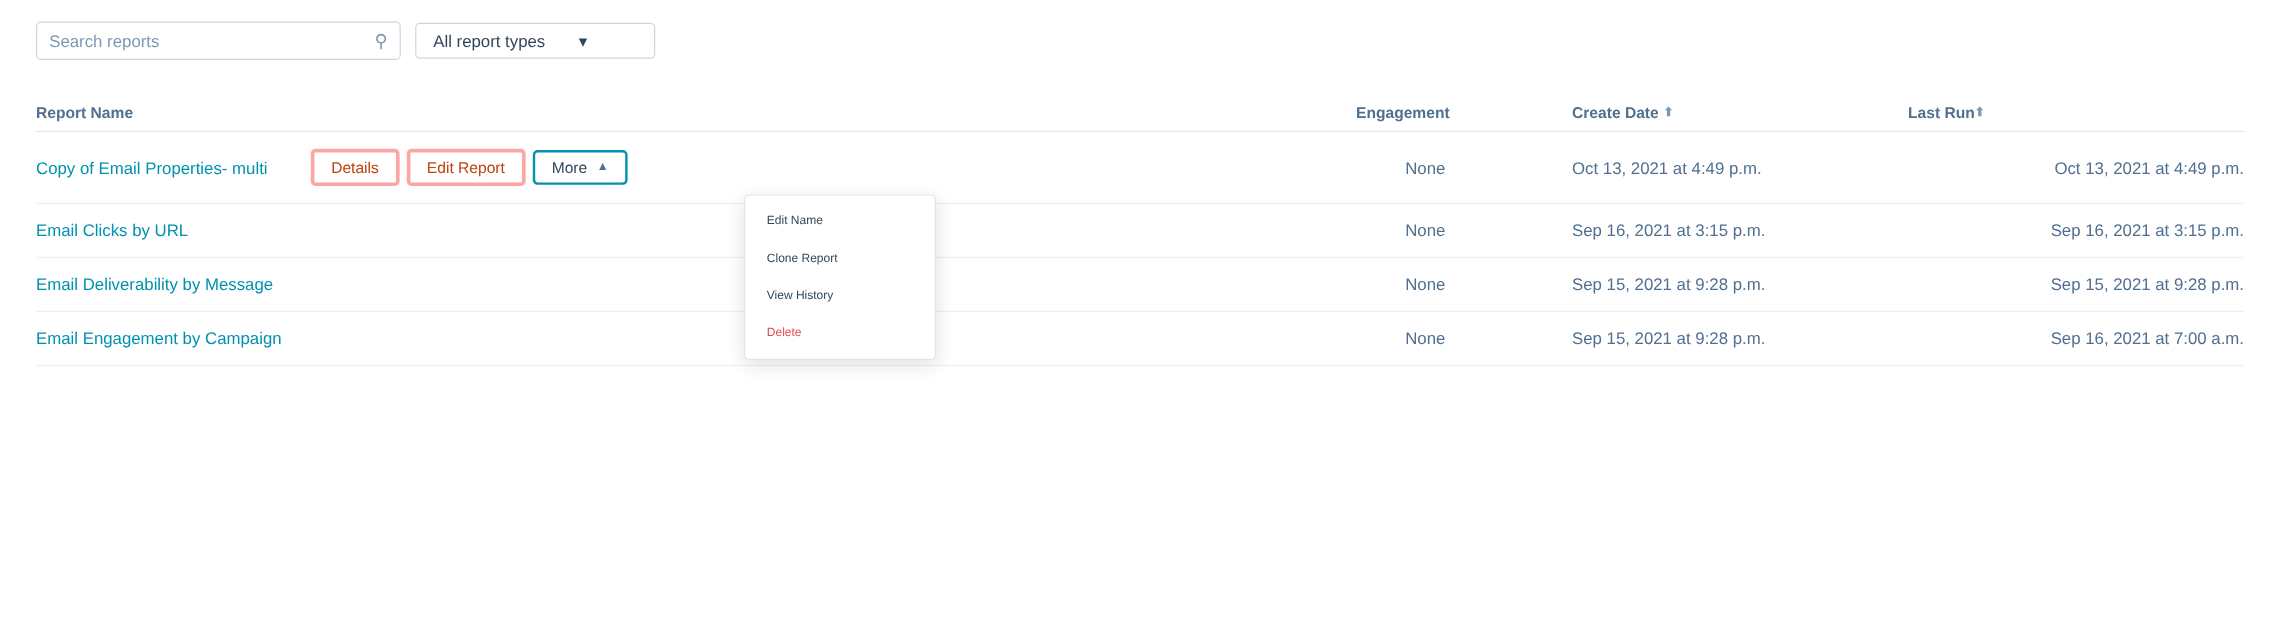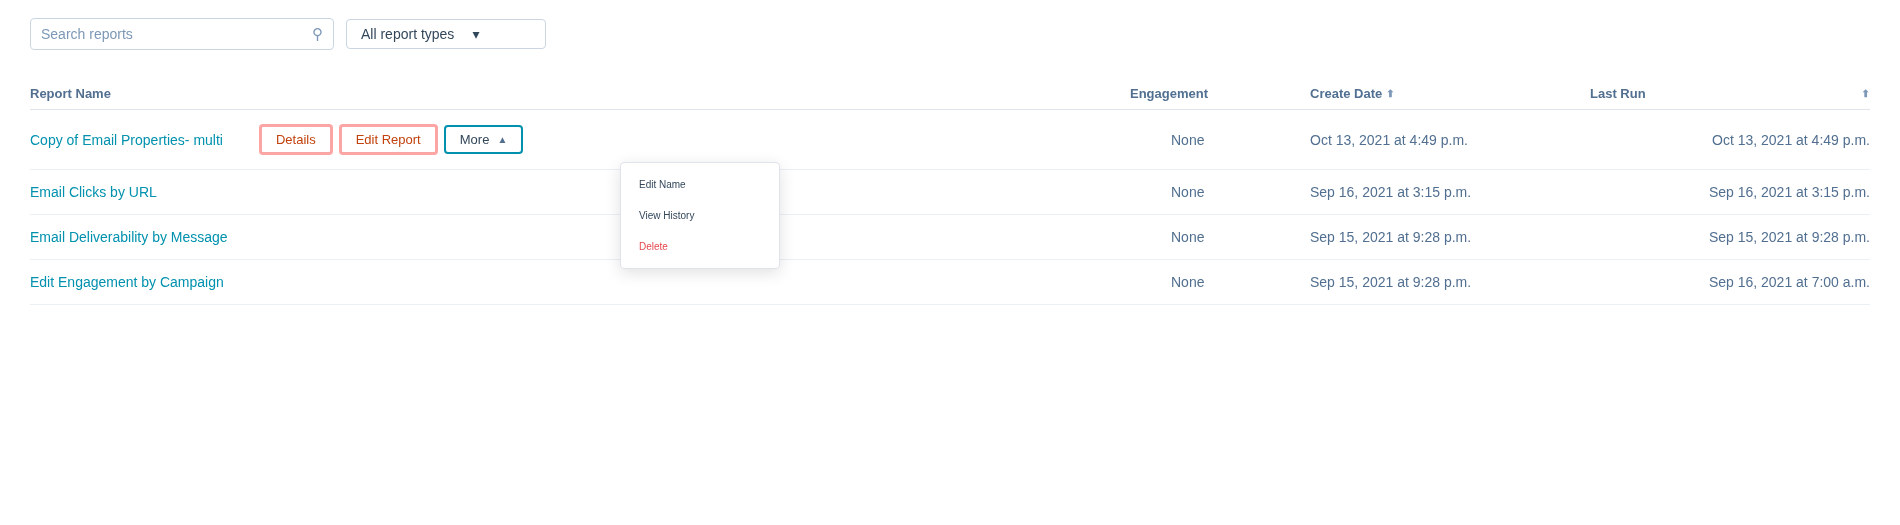--- a/index.html
+++ b/index.html
@@ -44,21 +44,21 @@
       font-size: 15px;
       margin-left: 4px;
     }
     .dropdown-select {
       display: flex;
       border: 1px solid #cbd6e2;
       border-radius: 4px;
       padding: 6px 14px;
       background: #fff;
       cursor: pointer;
-      gap: 18px;
+      gap: 28px;
       min-width: 200px;
     }
     .dropdown-select span {
       color: #33475b;
       font-size: 14px;
     }
     .dropdown-chevron {
       color: #516f90;
       font-size: 11px;
     }
@@ -70,21 +70,21 @@
       grid-template-columns: 1fr 180px 280px 280px;
       padding: 8px 0;
       border-bottom: 1px solid #dfe3eb;
       color: #516f90;
       font-size: 13px;
       font-weight: 600;
       margin-bottom: 0;
     }
     .col-scheduled { text-align: left; }
     .col-create-date { text-align: left; display: flex; align-items: center; gap: 4px; }
-    .col-last-run { text-align: right; display: flex; align-items: center; justify-content: space-between; gap: 0; }
+    .col-last-run { text-align: right; display: flex; align-items: center; justify-content: flex-start; gap: 0; }
     .sort-arrow { color: #7c98b6; font-size: 10px; }
     .table-row {
       display: grid;
       grid-template-columns: 1fr 180px 280px 280px;
       padding: 14px 0;
       border-bottom: 1px solid #eaf0f6;
       align-items: center;
       position: relative;
     }
     .row-name {
@@ -207,20 +207,21 @@
           <button class="btn-action">Details</button>
           <button class="btn-action">Edit Report</button>
           <button class="btn-more">
             <span>More</span>
             <span class="btn-more-chevron">▲</span>
           </button>
         </div>
 
         <div class="dropdown-menu">
           <span class="dropdown-menu-item">Edit Name</span>
+          <span class="dropdown-menu-item">Clone Report</span>
           <span class="dropdown-menu-item">View History</span>
           <span class="dropdown-menu-item delete">Delete</span>
         </div>
       </div>
       <div class="col-scheduled-val">None</div>
       <div class="col-date-val">Oct 13, 2021 at 4:49 p.m.</div>
       <div class="col-lastrun-val">Oct 13, 2021 at 4:49 p.m.</div>
     </div>
 
     <div class="table-row">
@@ -236,20 +237,20 @@
       <div class="row-name">
         <a class="report-link">Email Deliverability by Message</a>
       </div>
       <div class="col-scheduled-val">None</div>
       <div class="col-date-val">Sep 15, 2021 at 9:28 p.m.</div>
       <div class="col-lastrun-val">Sep 15, 2021 at 9:28 p.m.</div>
     </div>
 
     <div class="table-row">
       <div class="row-name">
-        <a class="report-link">Edit Engagement by Campaign</a>
+        <a class="report-link">Email Engagement by Campaign</a>
       </div>
       <div class="col-scheduled-val">None</div>
       <div class="col-date-val">Sep 15, 2021 at 9:28 p.m.</div>
       <div class="col-lastrun-val">Sep 16, 2021 at 7:00 a.m.</div>
     </div>
   </div>
 </div>
 
 </body></html>

